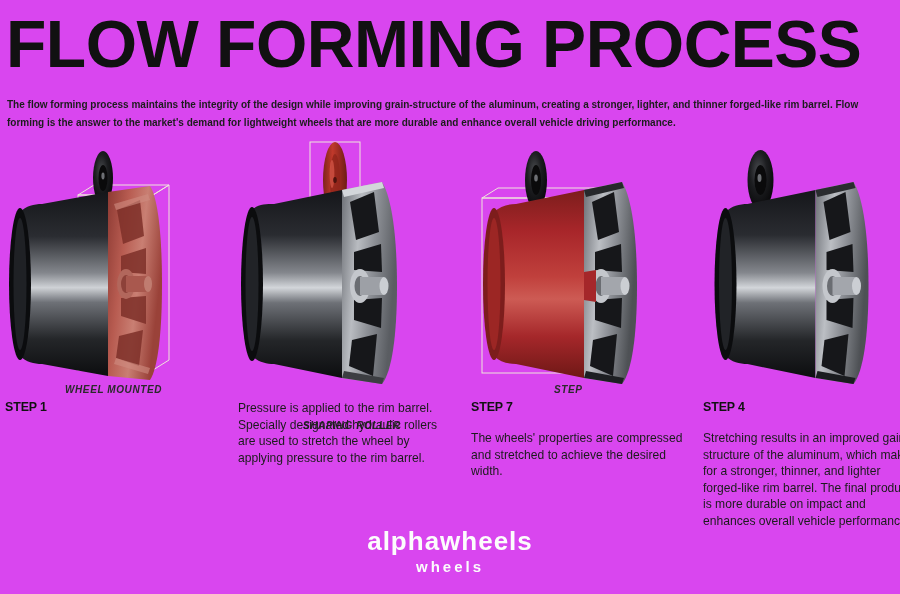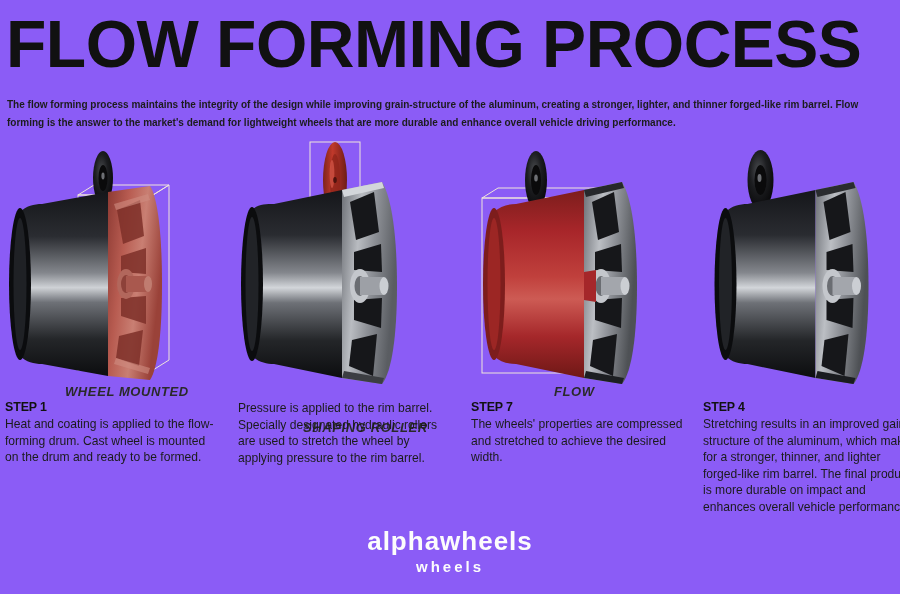--- a/index.html
+++ b/index.html
@@ -2,21 +2,21 @@
 <html><head>
 <meta charset="utf-8">
 <style>
   * { box-sizing: border-box; margin: 0; padding: 0; }
   html, body {
     width: 900px; height: 594px;
     background: #ffffff;
     font-family: "Liberation Sans", sans-serif;
     overflow: hidden;
   }
-  .page { position: relative; width: 900px; height: 594px; background: #8b5cf6; }
+  .page { position: relative; width: 900px; height: 594px; background: #d946ef; }
 
   
   .title {
     position: absolute; left: 6px; top: 8px;
     font-family: "Liberation Sans", sans-serif;
     font-weight: 700;
     font-size: 67px;
     line-height: 72px;
     letter-spacing: -0.5px;
     color: #111111;
@@ -40,21 +40,21 @@
   .fig1 { left: 0; }
   .fig2 { left: 232px; }
   .fig3 { left: 464px; }
   .fig4 { left: 690px; }
   .fig svg { display: block; width: 100%; height: 100%; }
 
   
   .fig-label {
     position: absolute;
     top: 384px;
-    font-size: 13px;
+    font-size: 10px;
     font-style: italic;
     font-weight: 700;
     letter-spacing: 0.6px;
     color: #2a2a2a;
     white-space: nowrap;
     text-align: right;
   }
   .lbl1 { left: 65px; }
   .lbl2 { left: 303px; margin-top: 36px; }
   .lbl3 { left: 554px; }
@@ -64,21 +64,21 @@
   .step { position: absolute; top: 0; width: 215px; }
   .s1 { left: 5px; }
   .s2 { left: 238px; }
   .s3 { left: 471px; }
   .s4 { left: 703px; }
   .step-title {
     font-size: 12.4px;
     font-weight: 700;
     color: #111;
     letter-spacing: -0.1px;
-    margin-bottom: 2px;
+    margin-bottom: 16px;
   }
   .step-body {
     font-size: 12.1px;
     line-height: 16.6px;
     color: #1b1b1b;
     font-weight: 500;
   }
 
   
   .watermark {
@@ -353,26 +353,25 @@
           <ellipse cx="135" cy="146" rx="5.5" ry="10" fill="#6a6d72"></ellipse>
           <rect x="135" y="137" width="24" height="18" fill="#a3a6ac"></rect>
           <ellipse cx="159" cy="146" rx="4.5" ry="9" fill="#cbced3"></ellipse>
         </g>
       </svg>
     </div>
   </div>
 
   <div class="fig-label lbl1">WHEEL MOUNTED</div>
   <div class="fig-label lbl2">SHAPING ROLLER</div>
-  <div class="fig-label lbl3">FLOW</div>
+  <div class="fig-label lbl3">STEP</div>
 
   <div class="steps">
     <div class="step s1">
       <div class="step-title">STEP 1</div>
-      <div class="step-body">Heat and coating is applied to the flow-forming drum. Cast wheel is mounted on the drum and ready to be formed.</div>
     </div>
     <div class="step s2">
       <div class="step-body">Pressure is applied to the rim barrel. Specially designated hydraulic rollers are used to stretch the wheel by applying pressure to the rim barrel.</div>
     </div>
     <div class="step s3">
       <div class="step-title">STEP 7</div>
       <div class="step-body">The wheels' properties are compressed and stretched to achieve the desired width.</div>
     </div>
     <div class="step s4">
       <div class="step-title">STEP 4</div>

